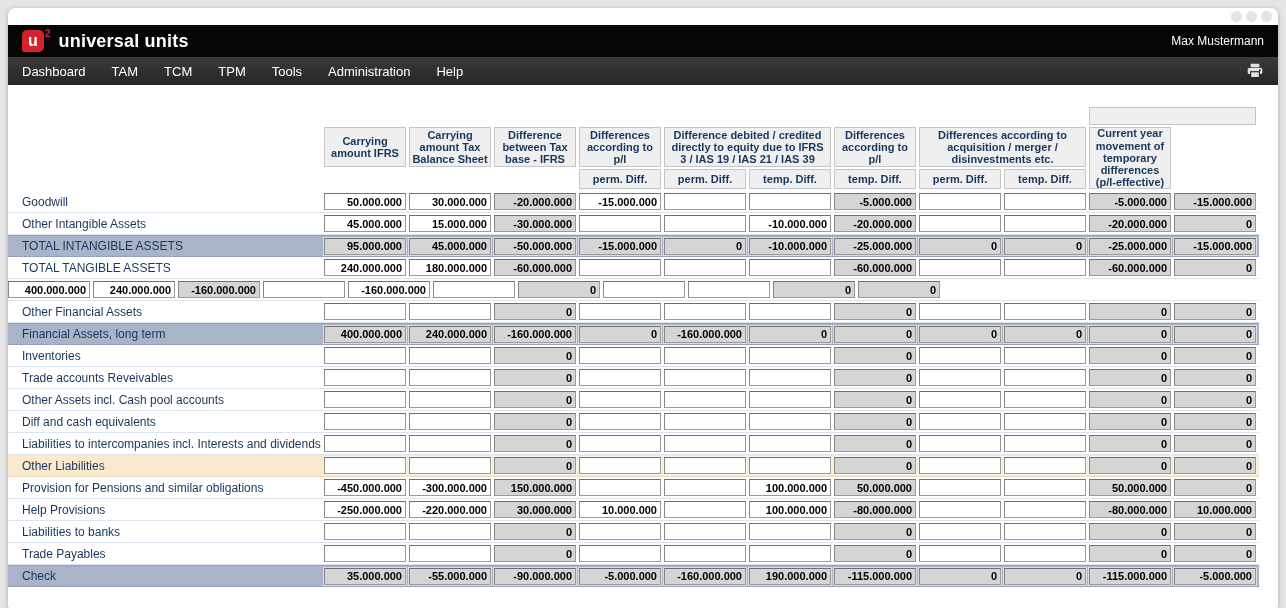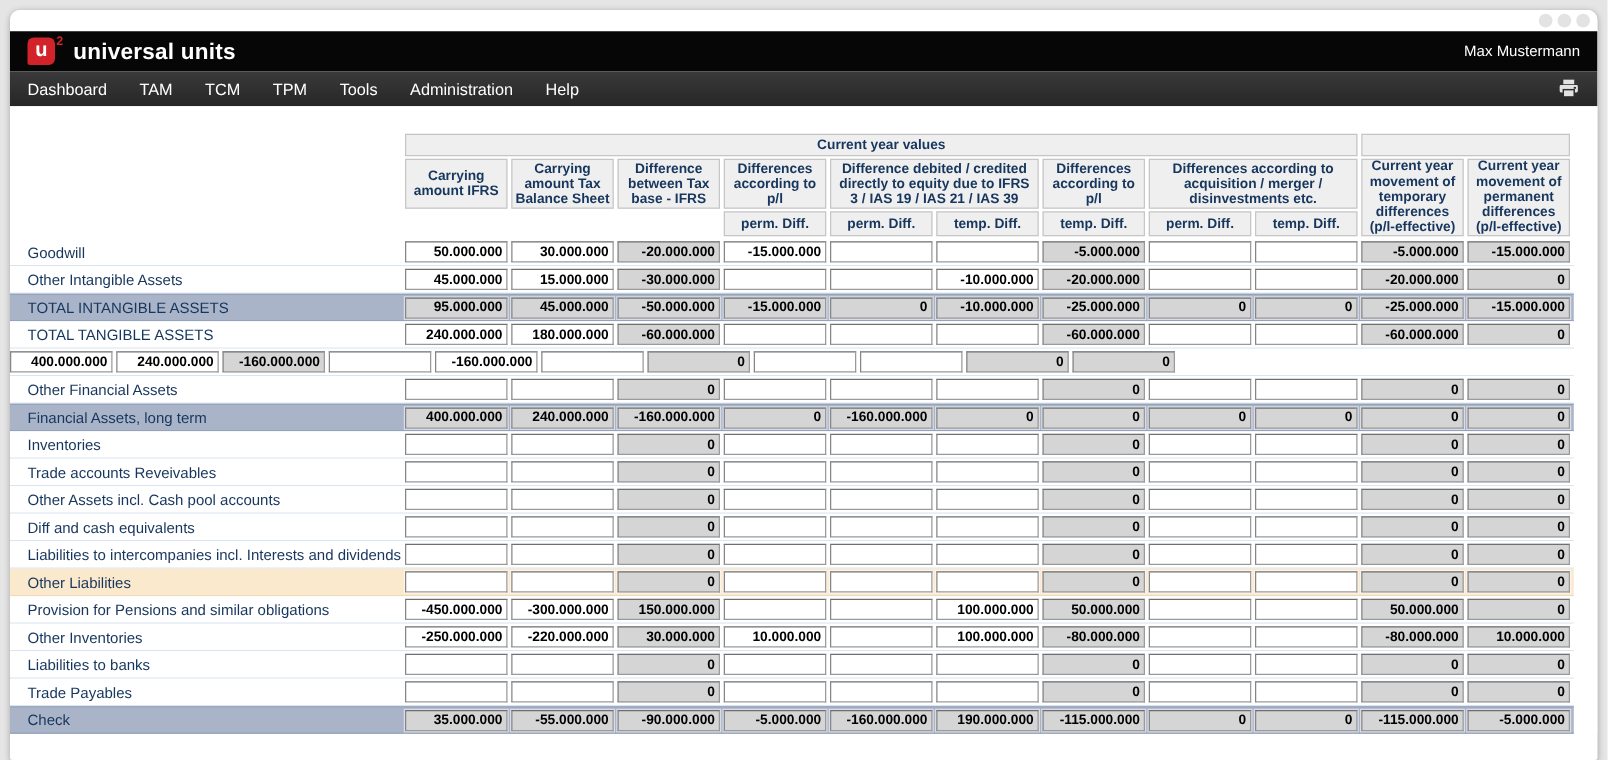--- a/index.html
+++ b/index.html
@@ -109,31 +109,29 @@
         <rect x="2" y="7" width="20" height="8" rx="1.5" fill="#e2e2e2"></rect>
         <rect x="6" y="12" width="12" height="8" fill="#e2e2e2" stroke="#2d2d2d" stroke-width="1.6"></rect>
         <rect x="17.5" y="9" width="2.5" height="2" fill="#2d2d2d"></rect>
       </svg>
     </span>
   </div>
 
   <div class="content">
 
     <div class="hdr">
-      <div class="hcell hA">Current year values</div>
       <div class="hcell hA2"></div>
       <div class="hcell h2">Carrying amount Tax Balance Sheet</div>
       <div class="hcell h1">Carrying amount IFRS</div>
       <div class="hcell h3">Difference between Tax base - IFRS</div>
       <div class="hcell h4">Differences according to p/l</div>
       <div class="hcell h56">Difference debited / credited directly to equity due to IFRS 3 / IAS 19 / IAS 21 / IAS 39</div>
       <div class="hcell h7">Differences according to p/l</div>
       <div class="hcell h89">Differences according to acquisition / merger / disinvestments etc.</div>
       <div class="hcell h10">Current year movement of temporary differences (p/l-effective)</div>
-      <div class="hcell h11">Current year movement of permanent differences (p/l-effective)</div>
       <div class="hcell s4">perm. Diff.</div>
       <div class="hcell s5">perm. Diff.</div>
       <div class="hcell s6">temp. Diff.</div>
       <div class="hcell s7">temp. Diff.</div>
       <div class="hcell s8">perm. Diff.</div>
       <div class="hcell s9">temp. Diff.</div>
     </div>
 
     <div id="rows">
         <div class="row normal">
@@ -325,21 +323,21 @@
           <input type="text" class="cell w" style="">
           <input type="text" class="cell w" style="">
           <input type="text" class="cell w" value="100.000.000" style="">
           <input type="text" class="cell g" readonly="" value="50.000.000" style="">
           <input type="text" class="cell w" style="">
           <input type="text" class="cell w" style="">
           <input type="text" class="cell g" readonly="" value="50.000.000" style="">
           <input type="text" class="cell g" readonly="" value="0" style="">
         </div>
         <div class="row normal">
-          <div class="rowlabel">Other Inventories</div>
+          <div class="rowlabel">Help Provisions</div>
           <input type="text" class="cell w" value="-250.000.000" style="">
           <input type="text" class="cell w" value="-220.000.000" style="">
           <input type="text" class="cell g" readonly="" value="30.000.000" style="">
           <input type="text" class="cell w" value="10.000.000" style="">
           <input type="text" class="cell w" style="">
           <input type="text" class="cell w" value="100.000.000" style="">
           <input type="text" class="cell g" readonly="" value="-80.000.000" style="">
           <input type="text" class="cell w" style="">
           <input type="text" class="cell w" style="">
           <input type="text" class="cell g" readonly="" value="-80.000.000" style="">

